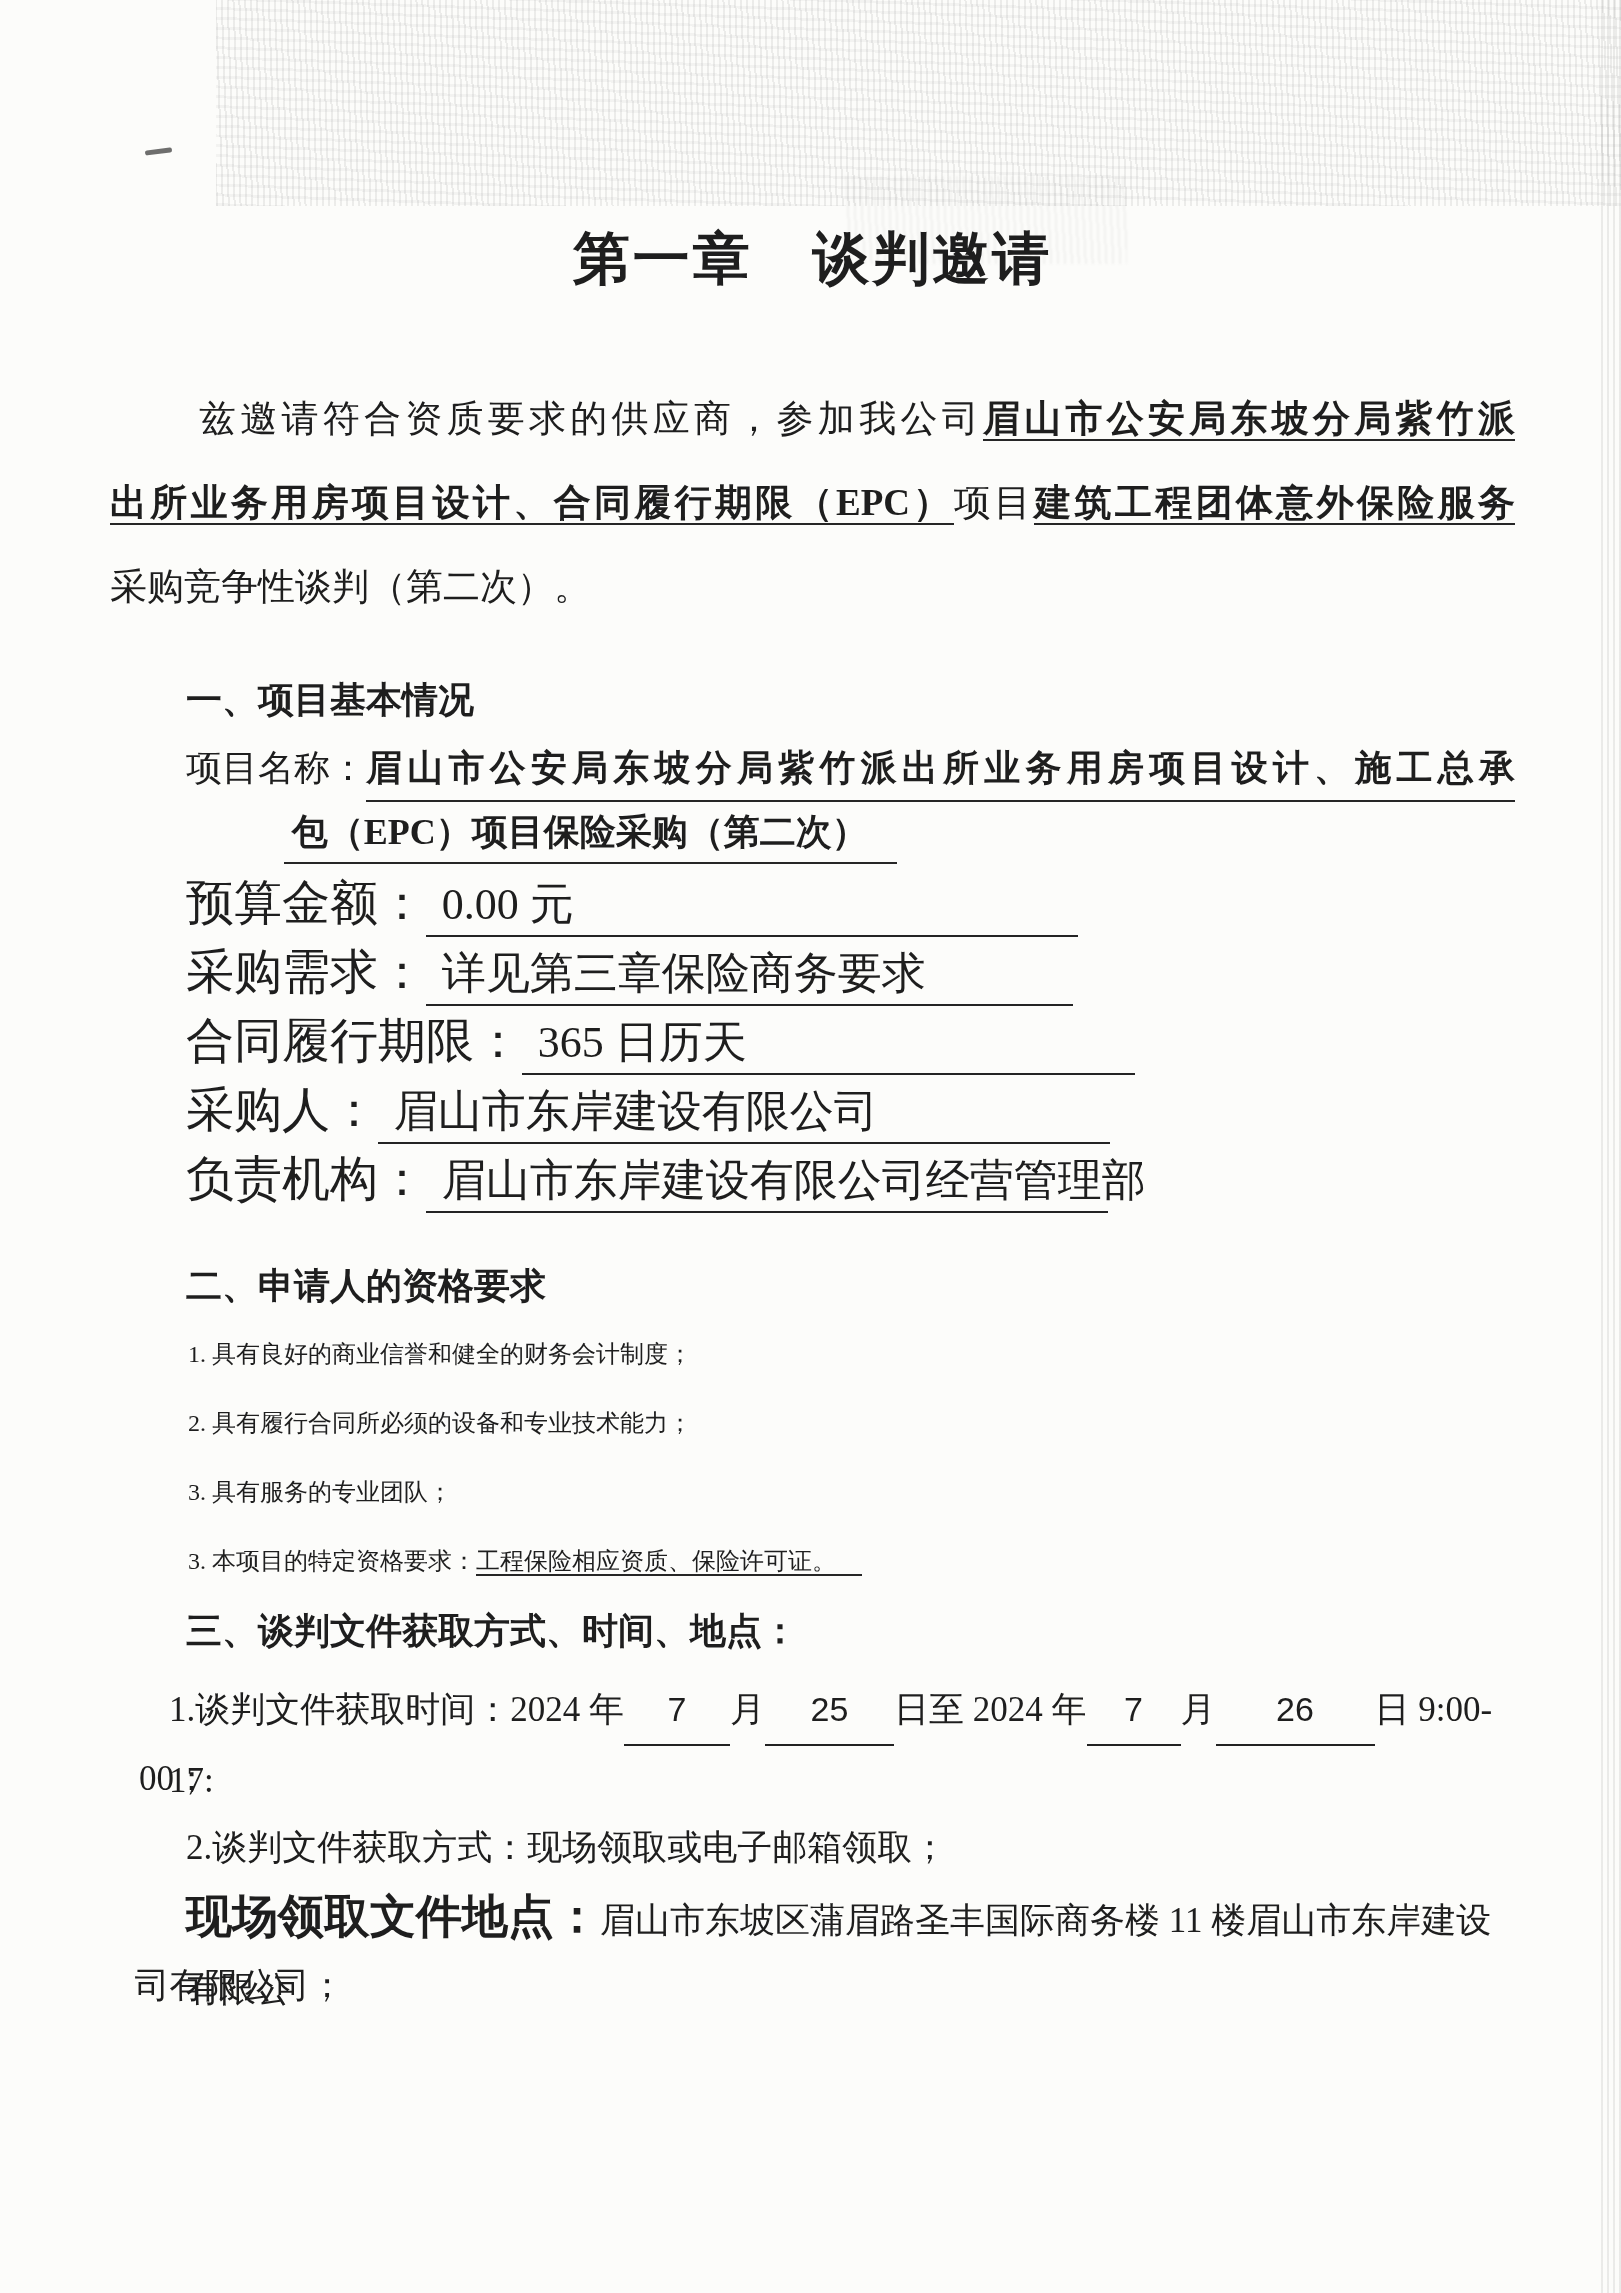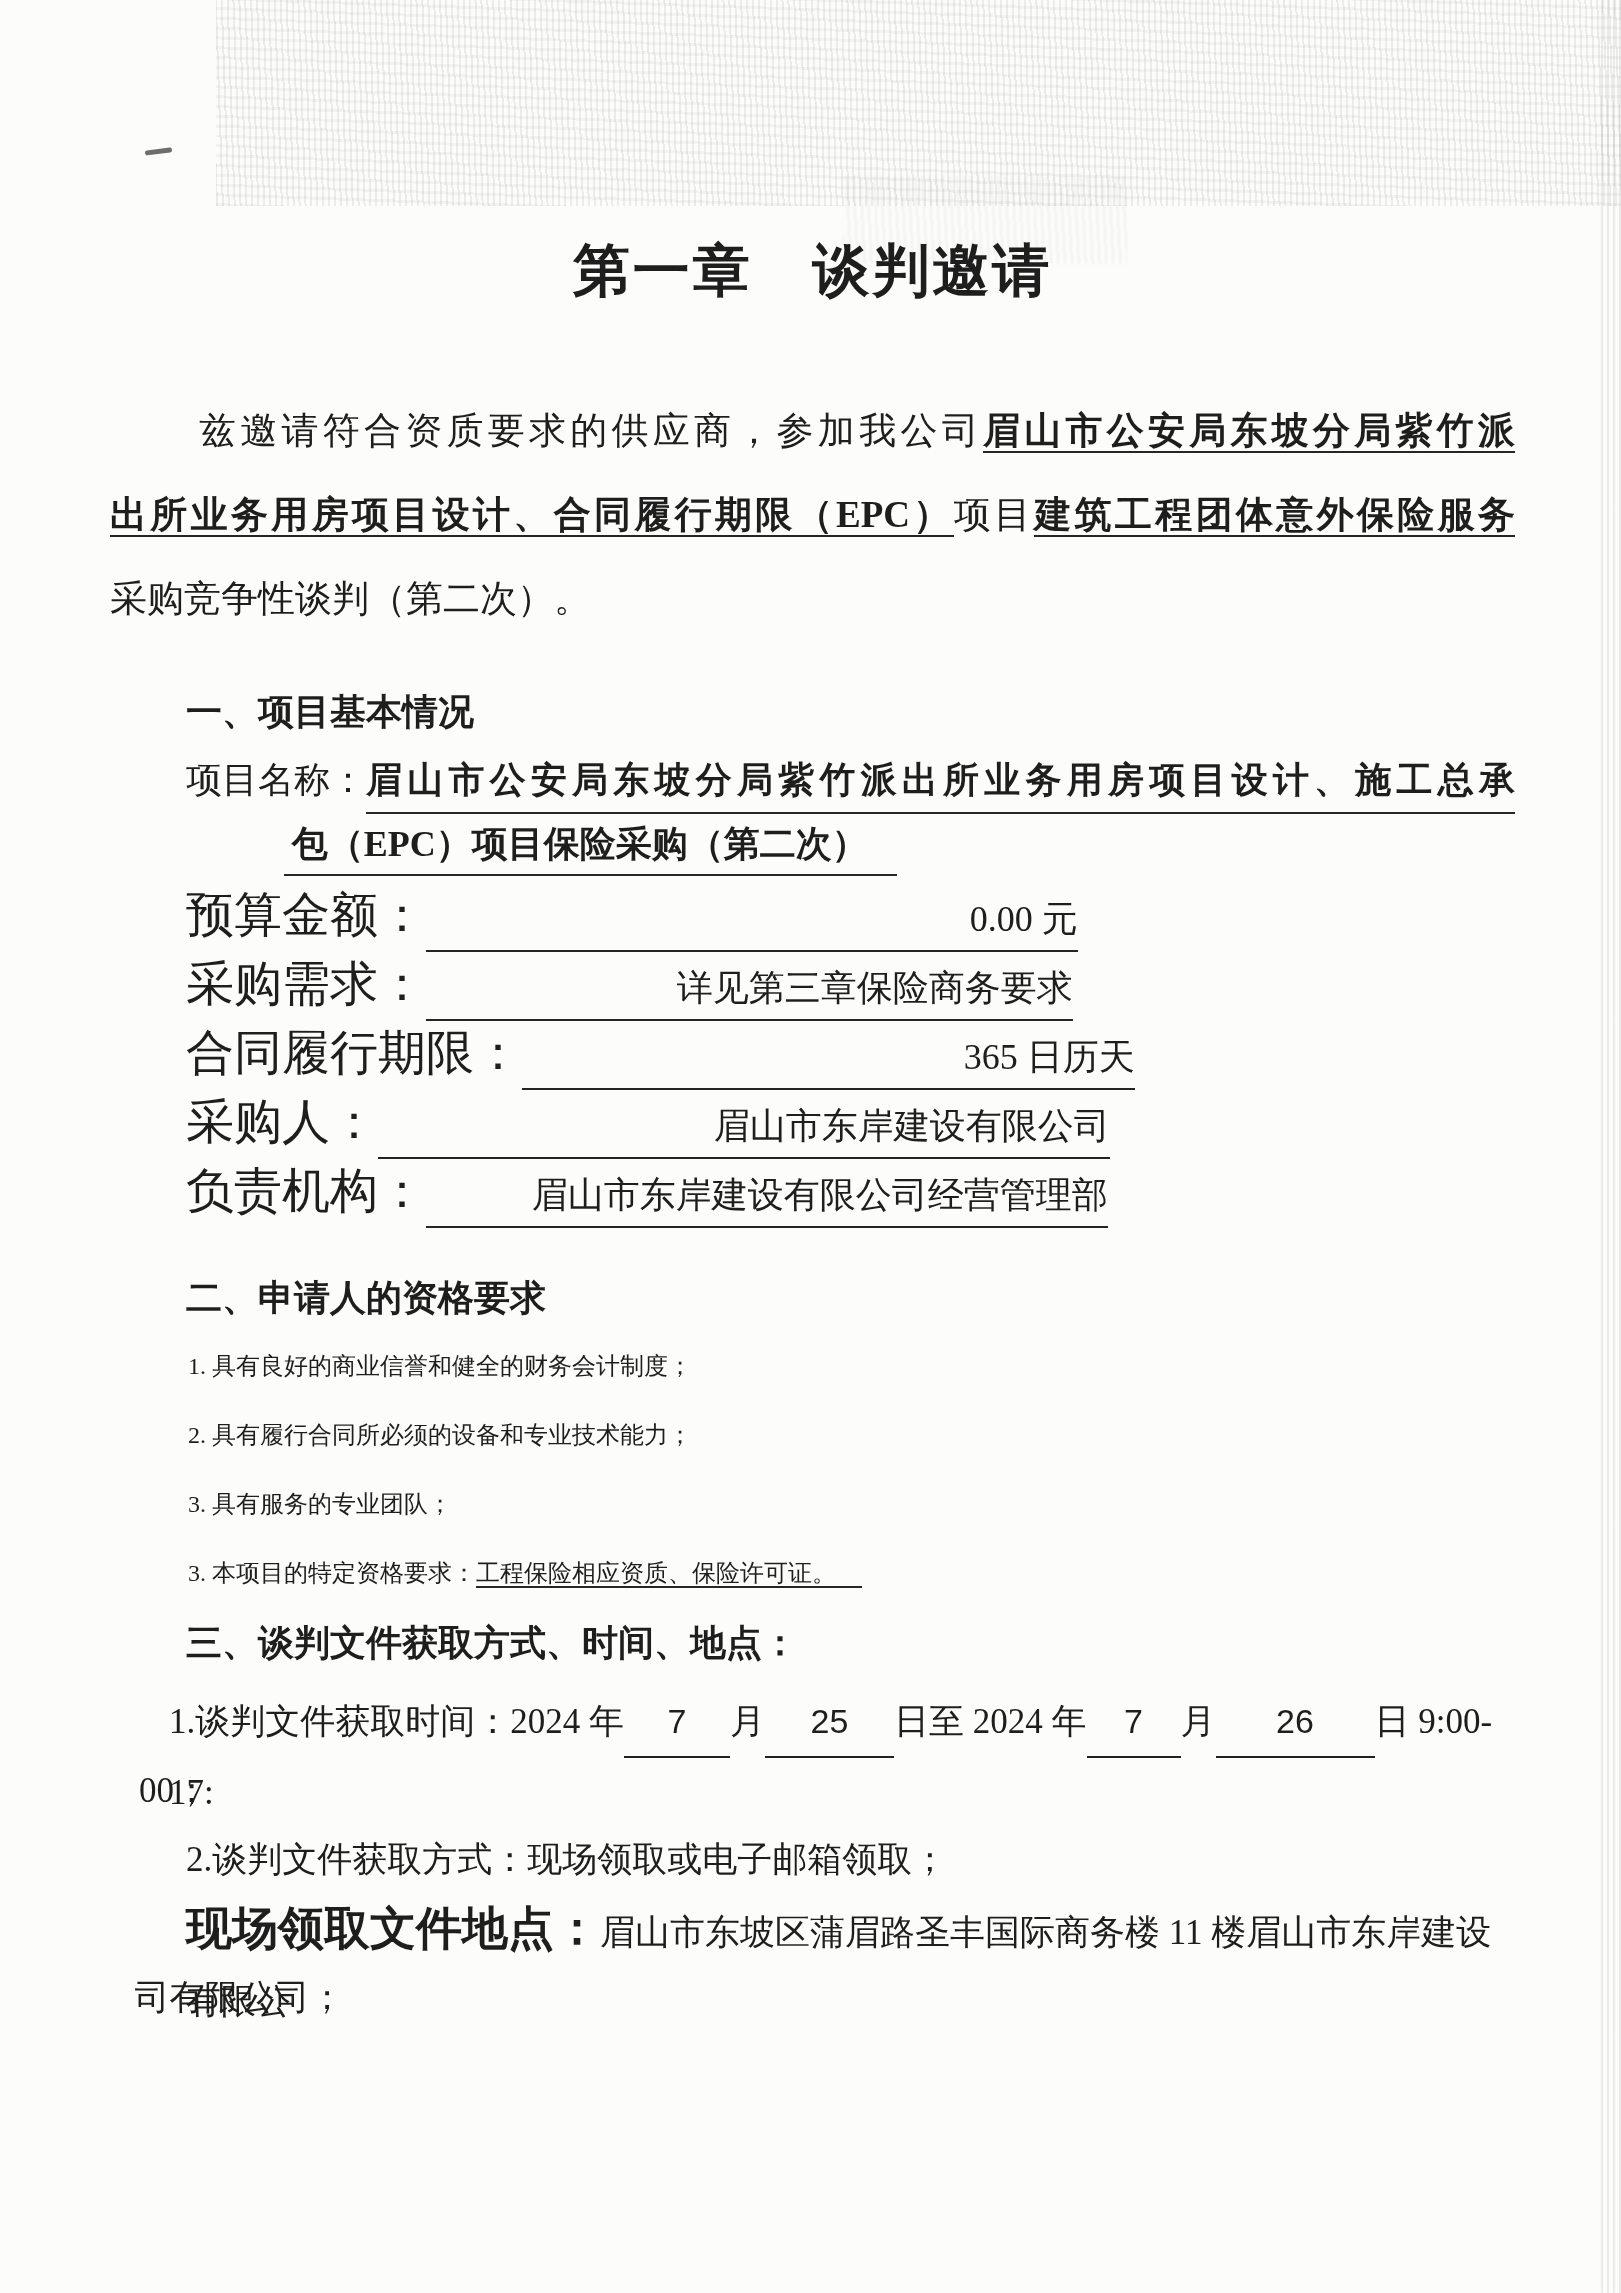--- a/index.html
+++ b/index.html
@@ -29,21 +29,21 @@
   .noise-right{
     position:absolute;right:0;top:0;width:19.6px;height:2294px;
     background:repeating-linear-gradient(90deg, rgba(110,110,110,0.12) 0 2px, rgba(0,0,0,0) 2px 5.9px);
     filter:blur(0.4px);
   }
   .mark-dash{
     position:absolute;left:145px;top:149px;width:26.5px;height:4.9px;
     background:#4a4a4a;transform:rotate(-7deg);border-radius:2px;opacity:.8;
   }
   
-  .content{position:absolute;left:110px;top:12px;width:1405px;}
+  .content{position:absolute;left:110px;top:0;width:1405px;}
   .doc-title{
     margin-top:223px;font-size:57px;line-height:71px;font-weight:bold;
     text-align:center;letter-spacing:2.9px;
   }
   .jl{text-align:justify;text-align-last:justify;}
   .intro-line{font-size:37px;line-height:84px;}
   .intro-line.first{margin-top:83px;padding-left:89px;}
   .u{border-bottom:2.9px solid #262626;}
   .b{font-weight:bold;}
   .sec-head{
@@ -61,22 +61,22 @@
     text-align:justify;text-align-last:justify;
   }
   .prow2{height:65px;}
   .prow2 .pval2{
     display:inline-block;margin-left:174px;font-size:36px;line-height:59px;
     font-weight:bold;border-bottom:2.9px solid #262626;padding:0 29px 0 7.8px;
   }
   .frow{display:flex;align-items:baseline;padding-left:76px;height:69px;}
   .frow .lbl{font-size:48px;line-height:69px;white-space:nowrap;}
   .frow .val{
-    font-size:36px;line-height:61px;border-bottom:2.9px solid #242424;
-    padding-left:15.7px;white-space:nowrap;text-align:right;
+    font-size:44px;line-height:61px;border-bottom:2.9px solid #242424;
+    padding-left:15.7px;white-space:nowrap;
   }
   .w1{width:636px;}.w2{width:670px;}.w3{width:631px;}
   .w4{width:597px;}.w5{width:716px;}.w6{width:666px;}
   .item{padding-left:78px;height:69px;line-height:69px;font-size:24px;}
   .item .u{padding-right:25.5px;}
   .para{font-size:35px;height:69px;line-height:69px;}
   .para.indent1{padding-left:59px;margin-top:9.8px;}
   .para.indent2{padding-left:76px;}
   .para .blank{
     display:inline-block;border-bottom:2.9px solid #222;text-align:center;

